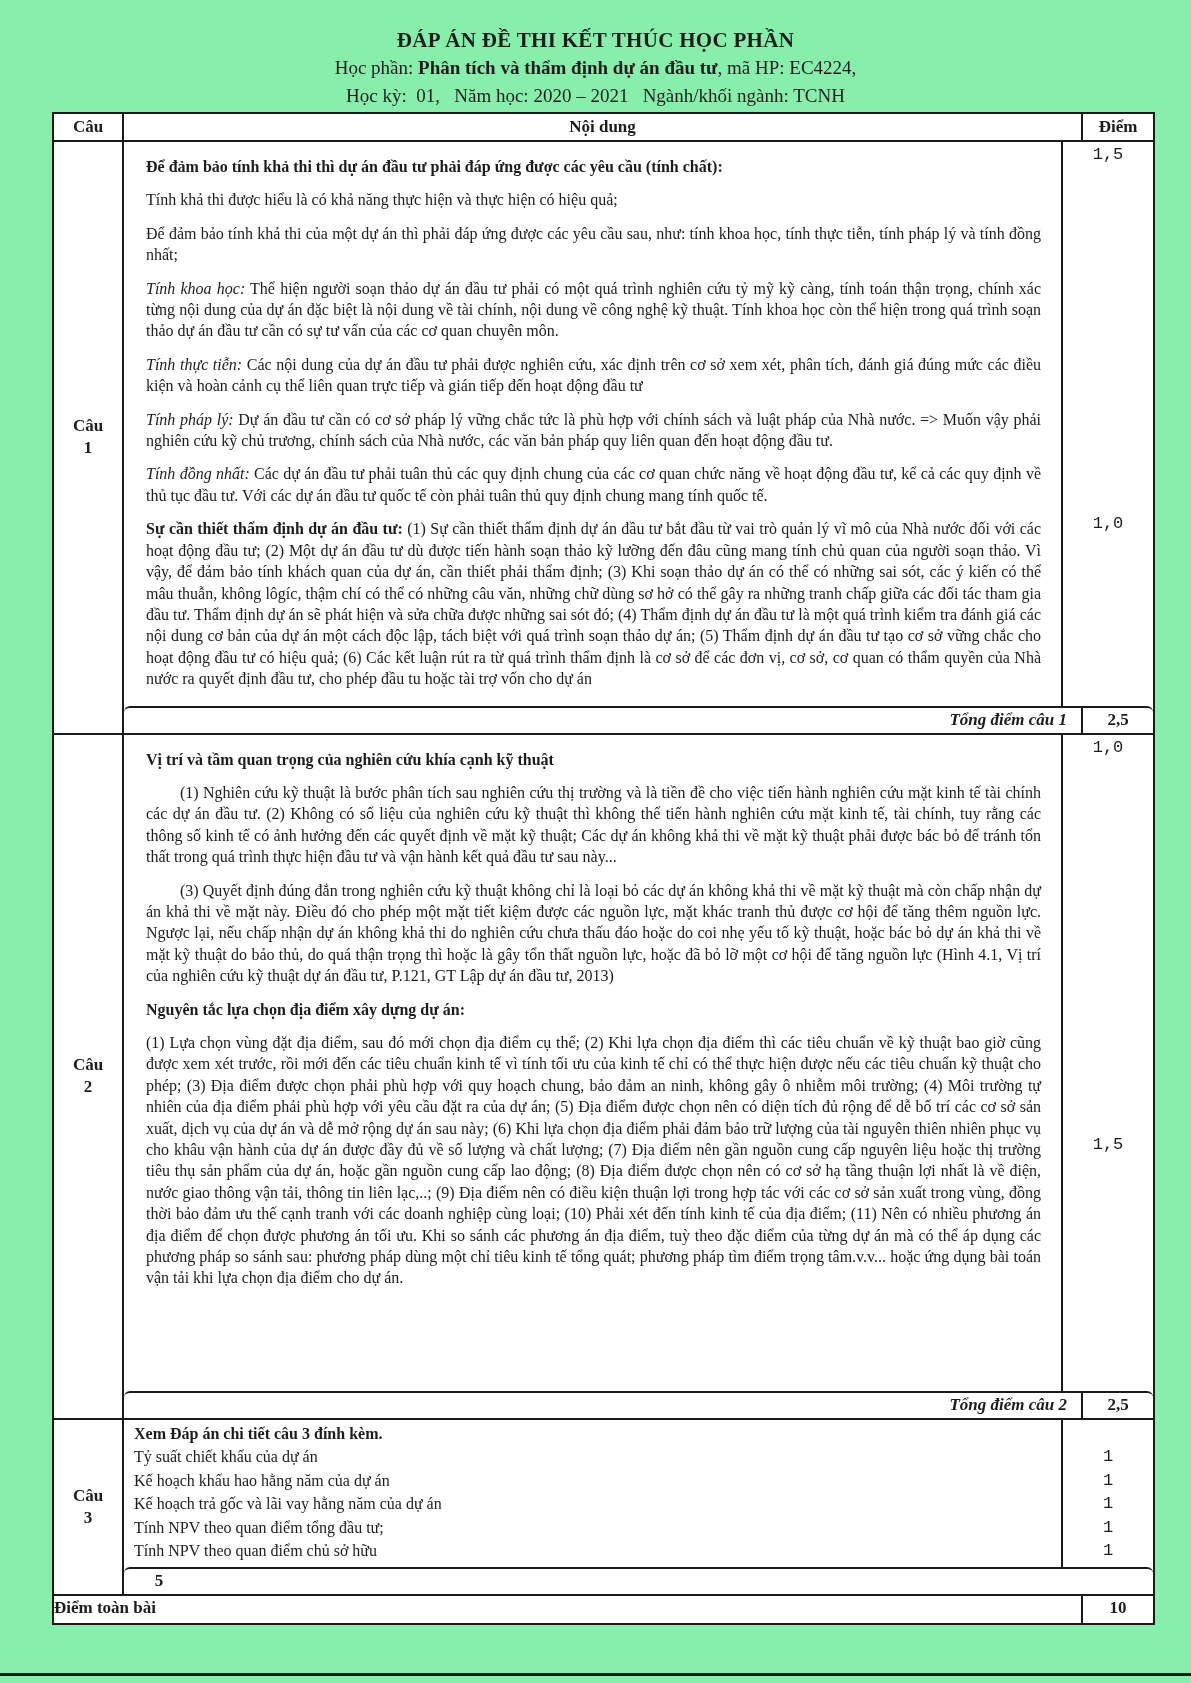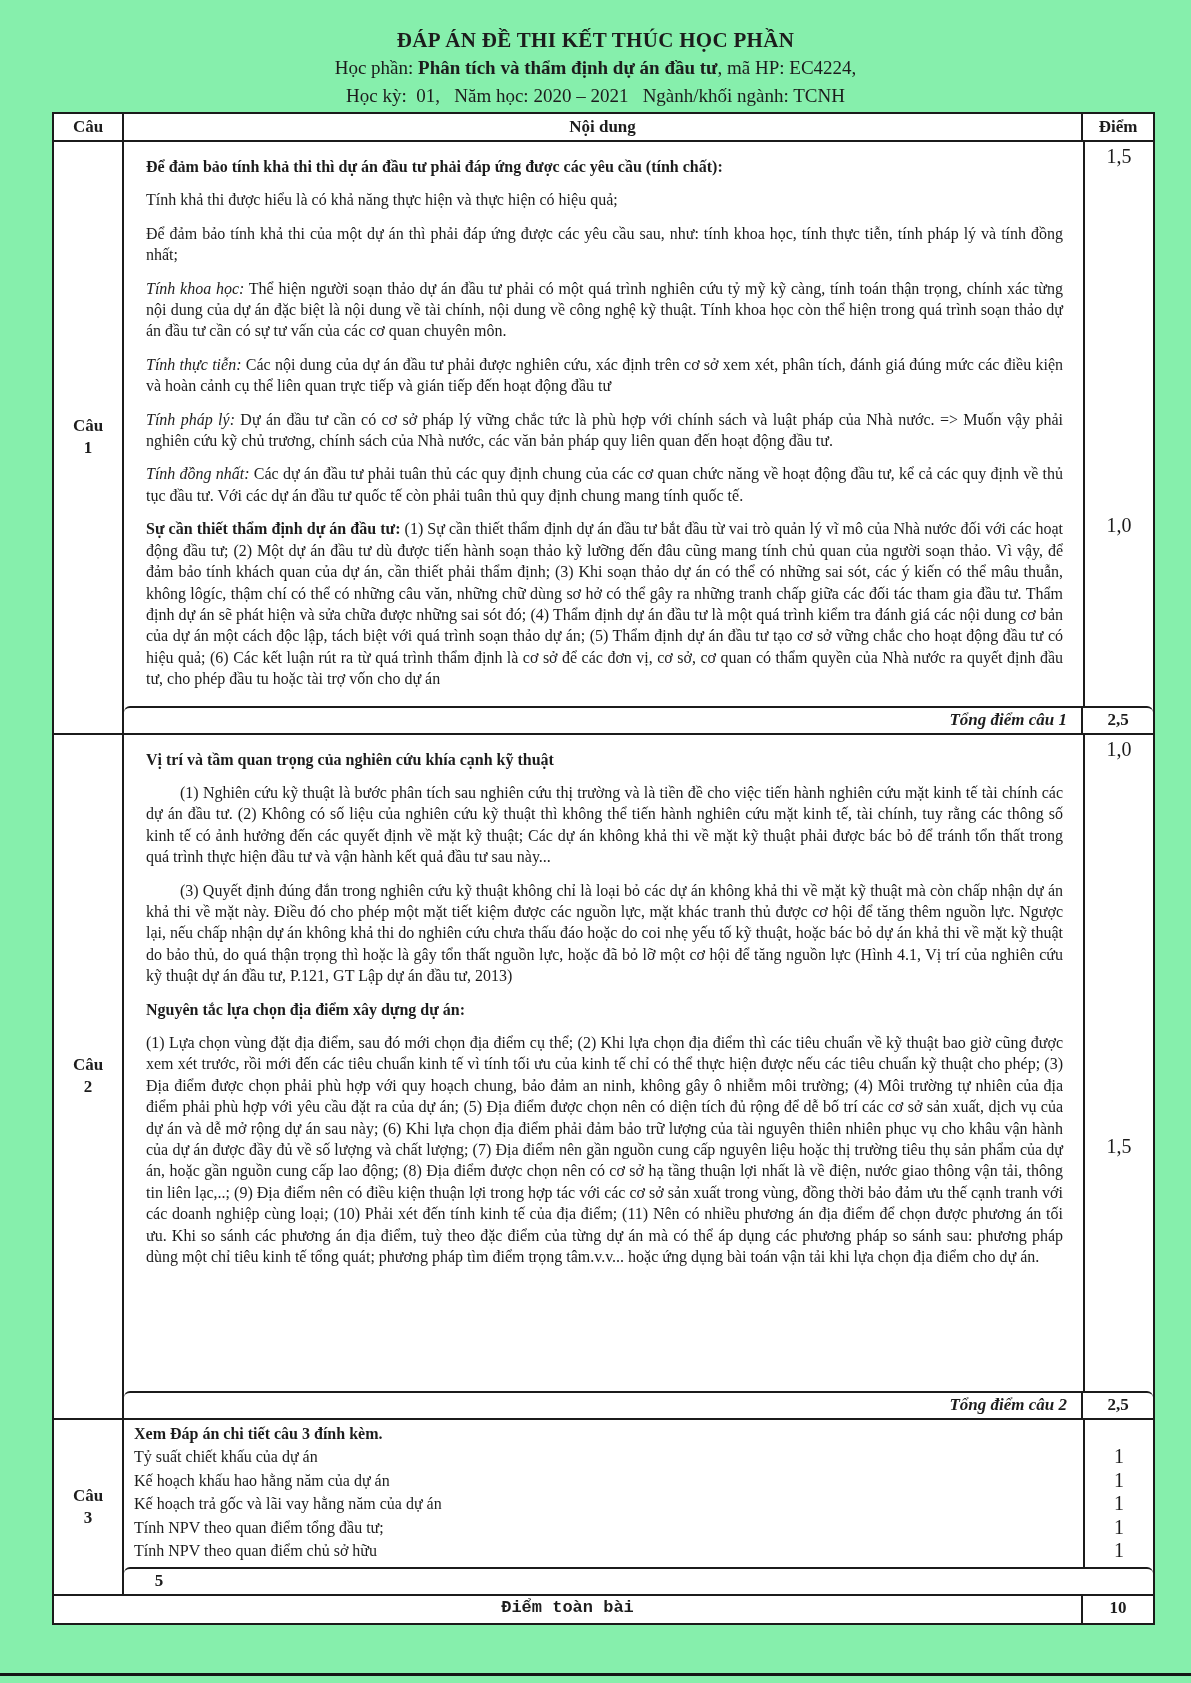--- a/index.html
+++ b/index.html
@@ -25,21 +25,21 @@
   .header-row > div { display:flex; align-items:center; justify-content:center;
                       font-weight:bold; font-size:17px; }
 
   .section { display:flex; border-bottom:2px solid #1b1b1b; }
   .cau-cell { width:70px; border-right:2px solid #1b1b1b; display:flex; flex-direction:column;
               align-items:center; justify-content:center; font-weight:bold; font-size:17px; line-height:22px; }
   .sec-right { flex:1; display:flex; flex-direction:column; }
   .content-row { display:flex; flex:1; }
   .noidung-cell { flex:1; border-right:2px solid #1b1b1b; padding:2px 8px 4px 10px;
                   font-size:16px; line-height:21.4px; text-align:justify; }
-  .diem-cell { width:68px; position:relative; font-size:20px; }
+  .diem-cell { width:90px; position:relative; font-size:17px;font-family:Liberation Mono, monospace; }
   .score { position:absolute; left:0; right:0; text-align:center; }
 
   .noidung-cell p { margin:12px; }
   .b { font-weight:bold; }
   .i { font-style:italic; }
   .indent { text-indent:34px; }
 
   .total-row { display:flex; border-top:2px solid #1b1b1b; height:27px;border-radius:6px; }
   .total-label { flex:1; border-right:2px solid #1b1b1b; font-weight:bold; font-style:italic;
                  font-size:17px; text-align:right; padding:2px 14px 0 0; }
@@ -53,21 +53,21 @@
   .s1 { top:3px; }
 
   
   .q3-noidung { padding-top:2px; line-height:23.5px; }
   .q3-diem { padding-top:2px; line-height:23.5px; }
   .q3-diem div { text-align:center; height:23.5px; }
   .q3-line { height:23.5px; overflow:hidden; text-align:left; }
 
   .grand-row { display:flex; height:27px; }
   .grand-label { flex:1; border-right:2px solid #1b1b1b; font-weight:bold; font-size:17px;
-                 text-align:center; padding:2px 0 0 0;font-family:Liberation Mono, monospace; }
+                 text-align:left; padding:2px 0 0 0; }
   .grand-score { width:70px; font-weight:bold; font-size:17px; text-align:center; padding-top:2px; }
 
   
   .bottom-rule { position:absolute; left:0; width:100%; top:1673px; height:3px; background:#151515; }
 </style>
 </head>
 <body>
 
 <div class="page">
 

